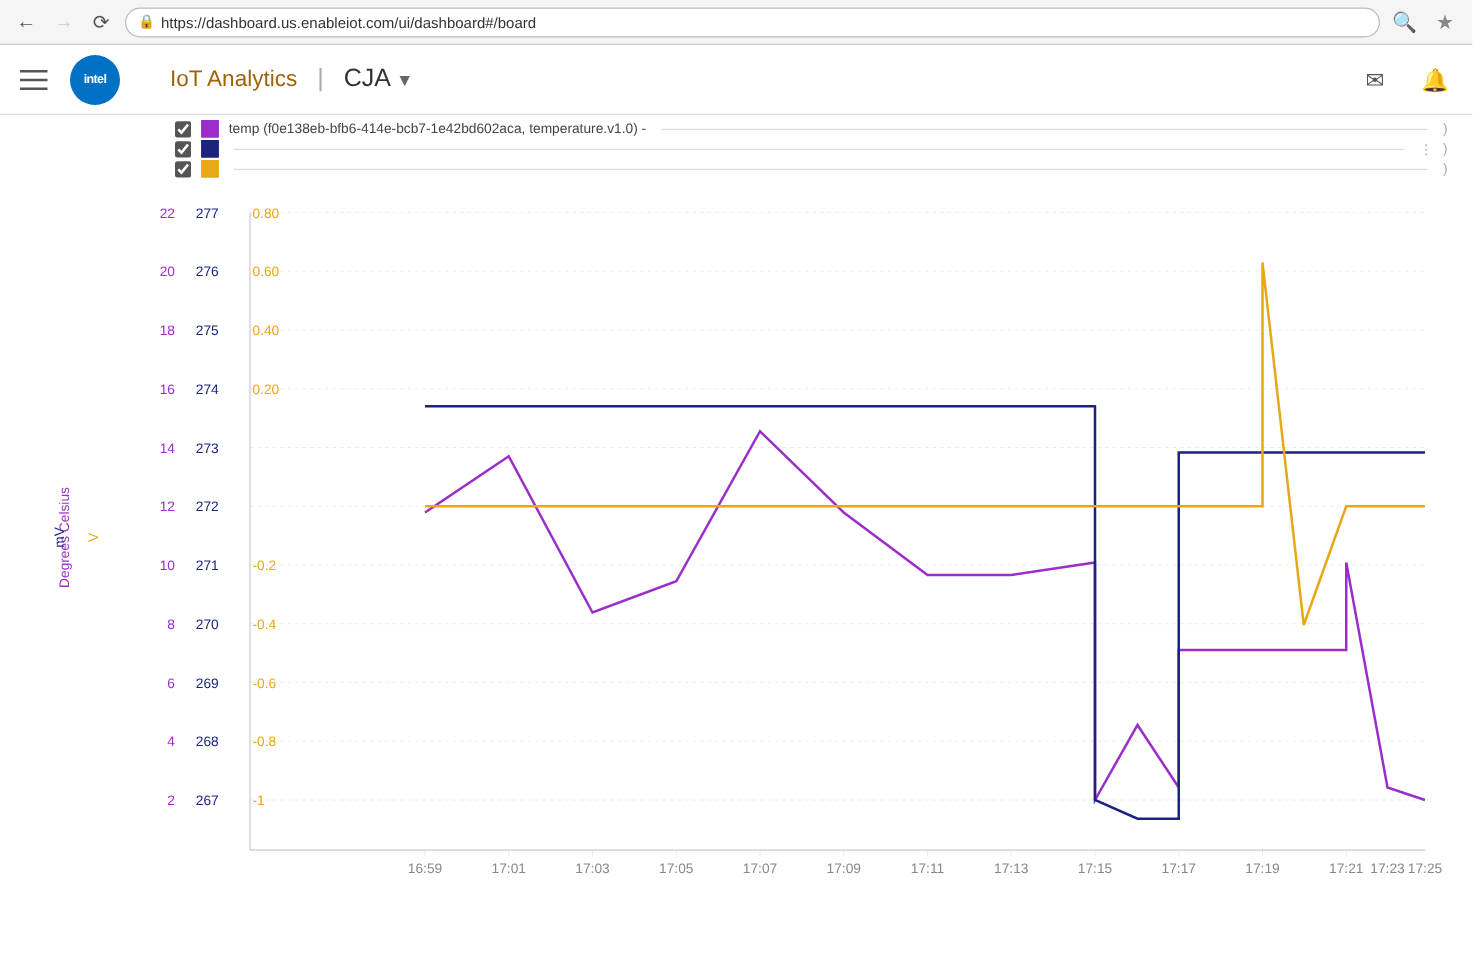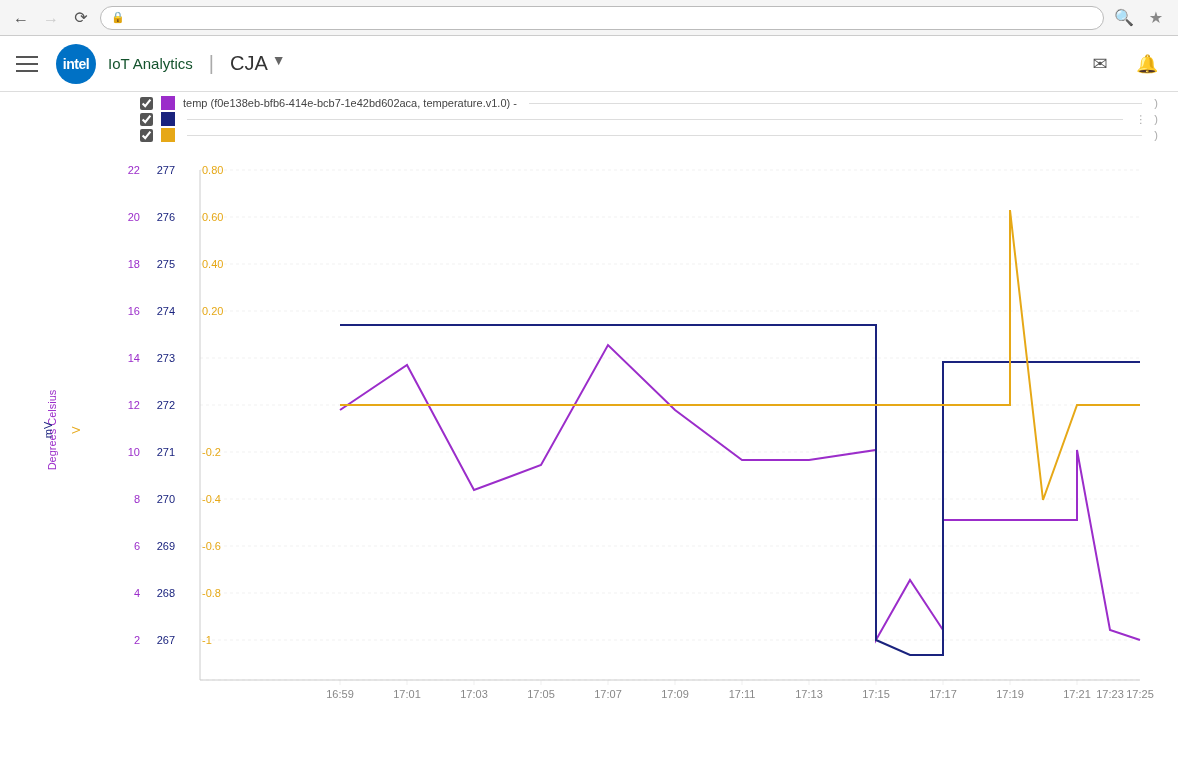--- a/index.html
+++ b/index.html
@@ -55,31 +55,32 @@
       background: none; border: none; cursor: pointer;
       display: flex; flex-direction: column; justify-content: center; gap: 5px;
       padding: 4px;
     }
     .hamburger-line { width: 22px; height: 2px; background: #555; }
     .intel-logo {
       width: 40px; height: 40px;
       background: #0071c5;
       border-radius: 50%;
       display: flex; align-items: center; justify-content: center;
-      color: #fff; font-size: 14px; font-weight: bold;
+      color: #fff; font-size: 10px; font-weight: bold;
       letter-spacing: -0.5px;
     }
     .app-title {
-      font-size: 15px;
-      color: #14532d;
+      font-size: 18px;
+      color: #a16207;
       font-weight: 400;
+      margin-left: 28px;
     }
     .divider-pipe { color: #aaa; font-size: 20px; margin: 0 4px; }
     .dropdown-btn {
-      display: flex; gap: 4px;
+      display: flex; align-items: center; gap: 4px;
       background: none; border: none; cursor: pointer;
       font-size: 20px; color: #333;
     }
     .dropdown-arrow { font-size: 14px; color: #666; }
     .header-spacer { flex: 1; }
     .header-icon-btn {
       width: 36px; height: 36px;
       background: none; border: none; cursor: pointer;
       font-size: 18px; color: #555;
       display: flex; align-items: center; justify-content: center;
@@ -150,20 +151,21 @@
   </style>
 </head>
 <body>
 
 <div class="browser-bar">
   <button class="browser-nav-btn">←</button>
   <button class="browser-nav-btn disabled">→</button>
   <button class="browser-nav-btn">⟳</button>
   <div class="address-bar">
     <span class="lock-icon">🔒</span>
+    <span>https://dashboard.us.enableiot.com/ui/dashboard#/board</span>
   </div>
   <button class="browser-action-btn">🔍</button>
   <button class="browser-action-btn">★</button>
 </div>
 
 <div class="app-header">
   <button class="hamburger-btn">
     <div class="hamburger-line"></div>
     <div class="hamburger-line"></div>
     <div class="hamburger-line"></div>

